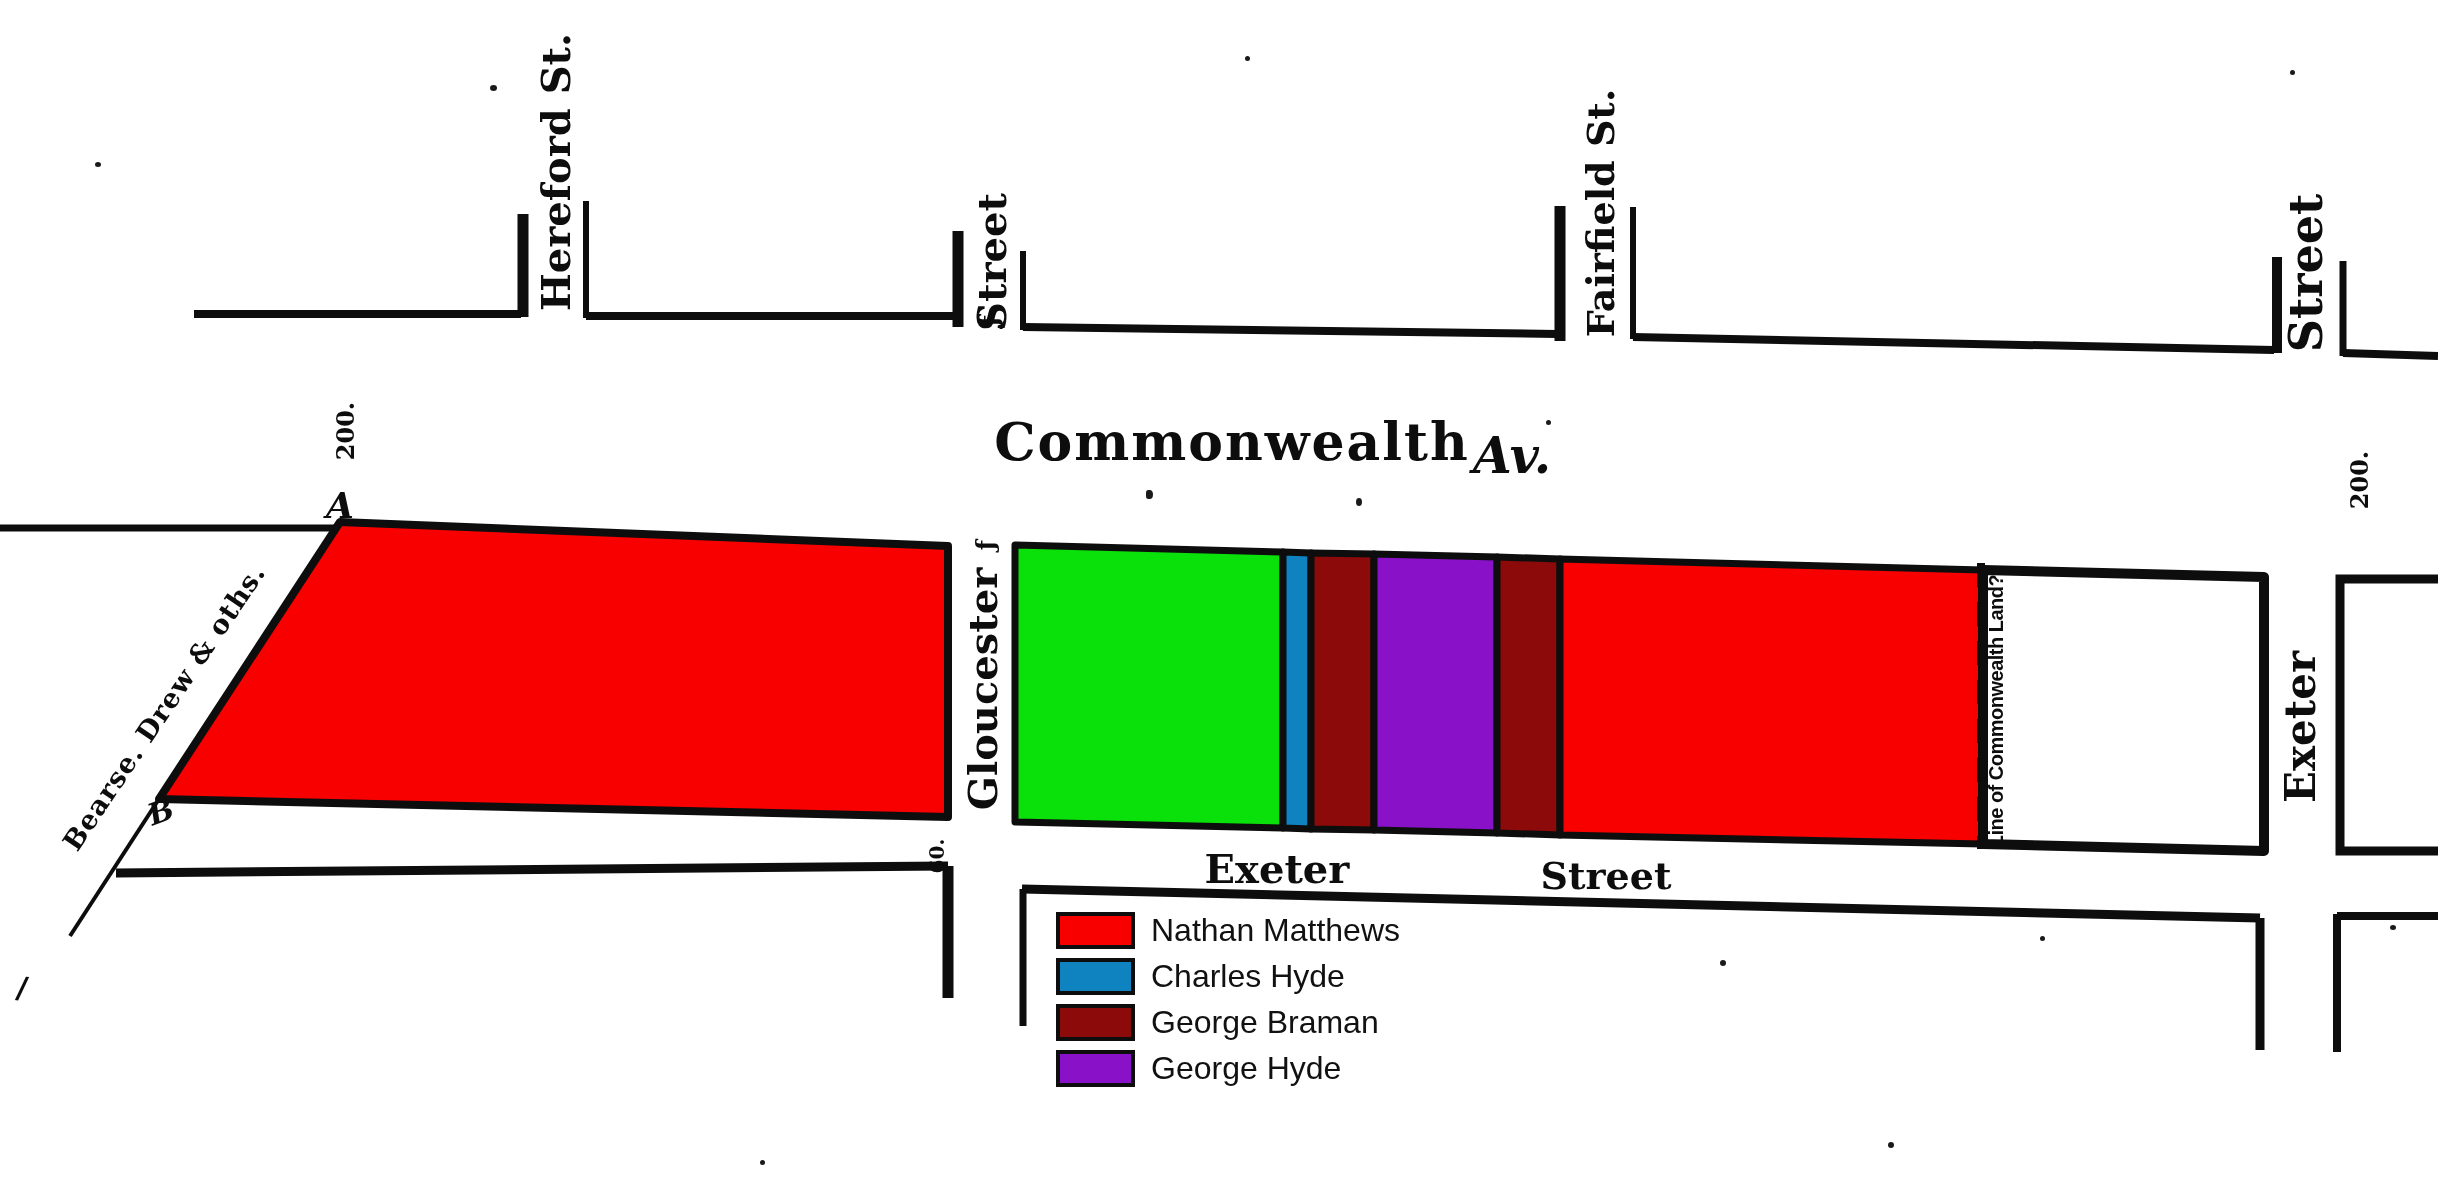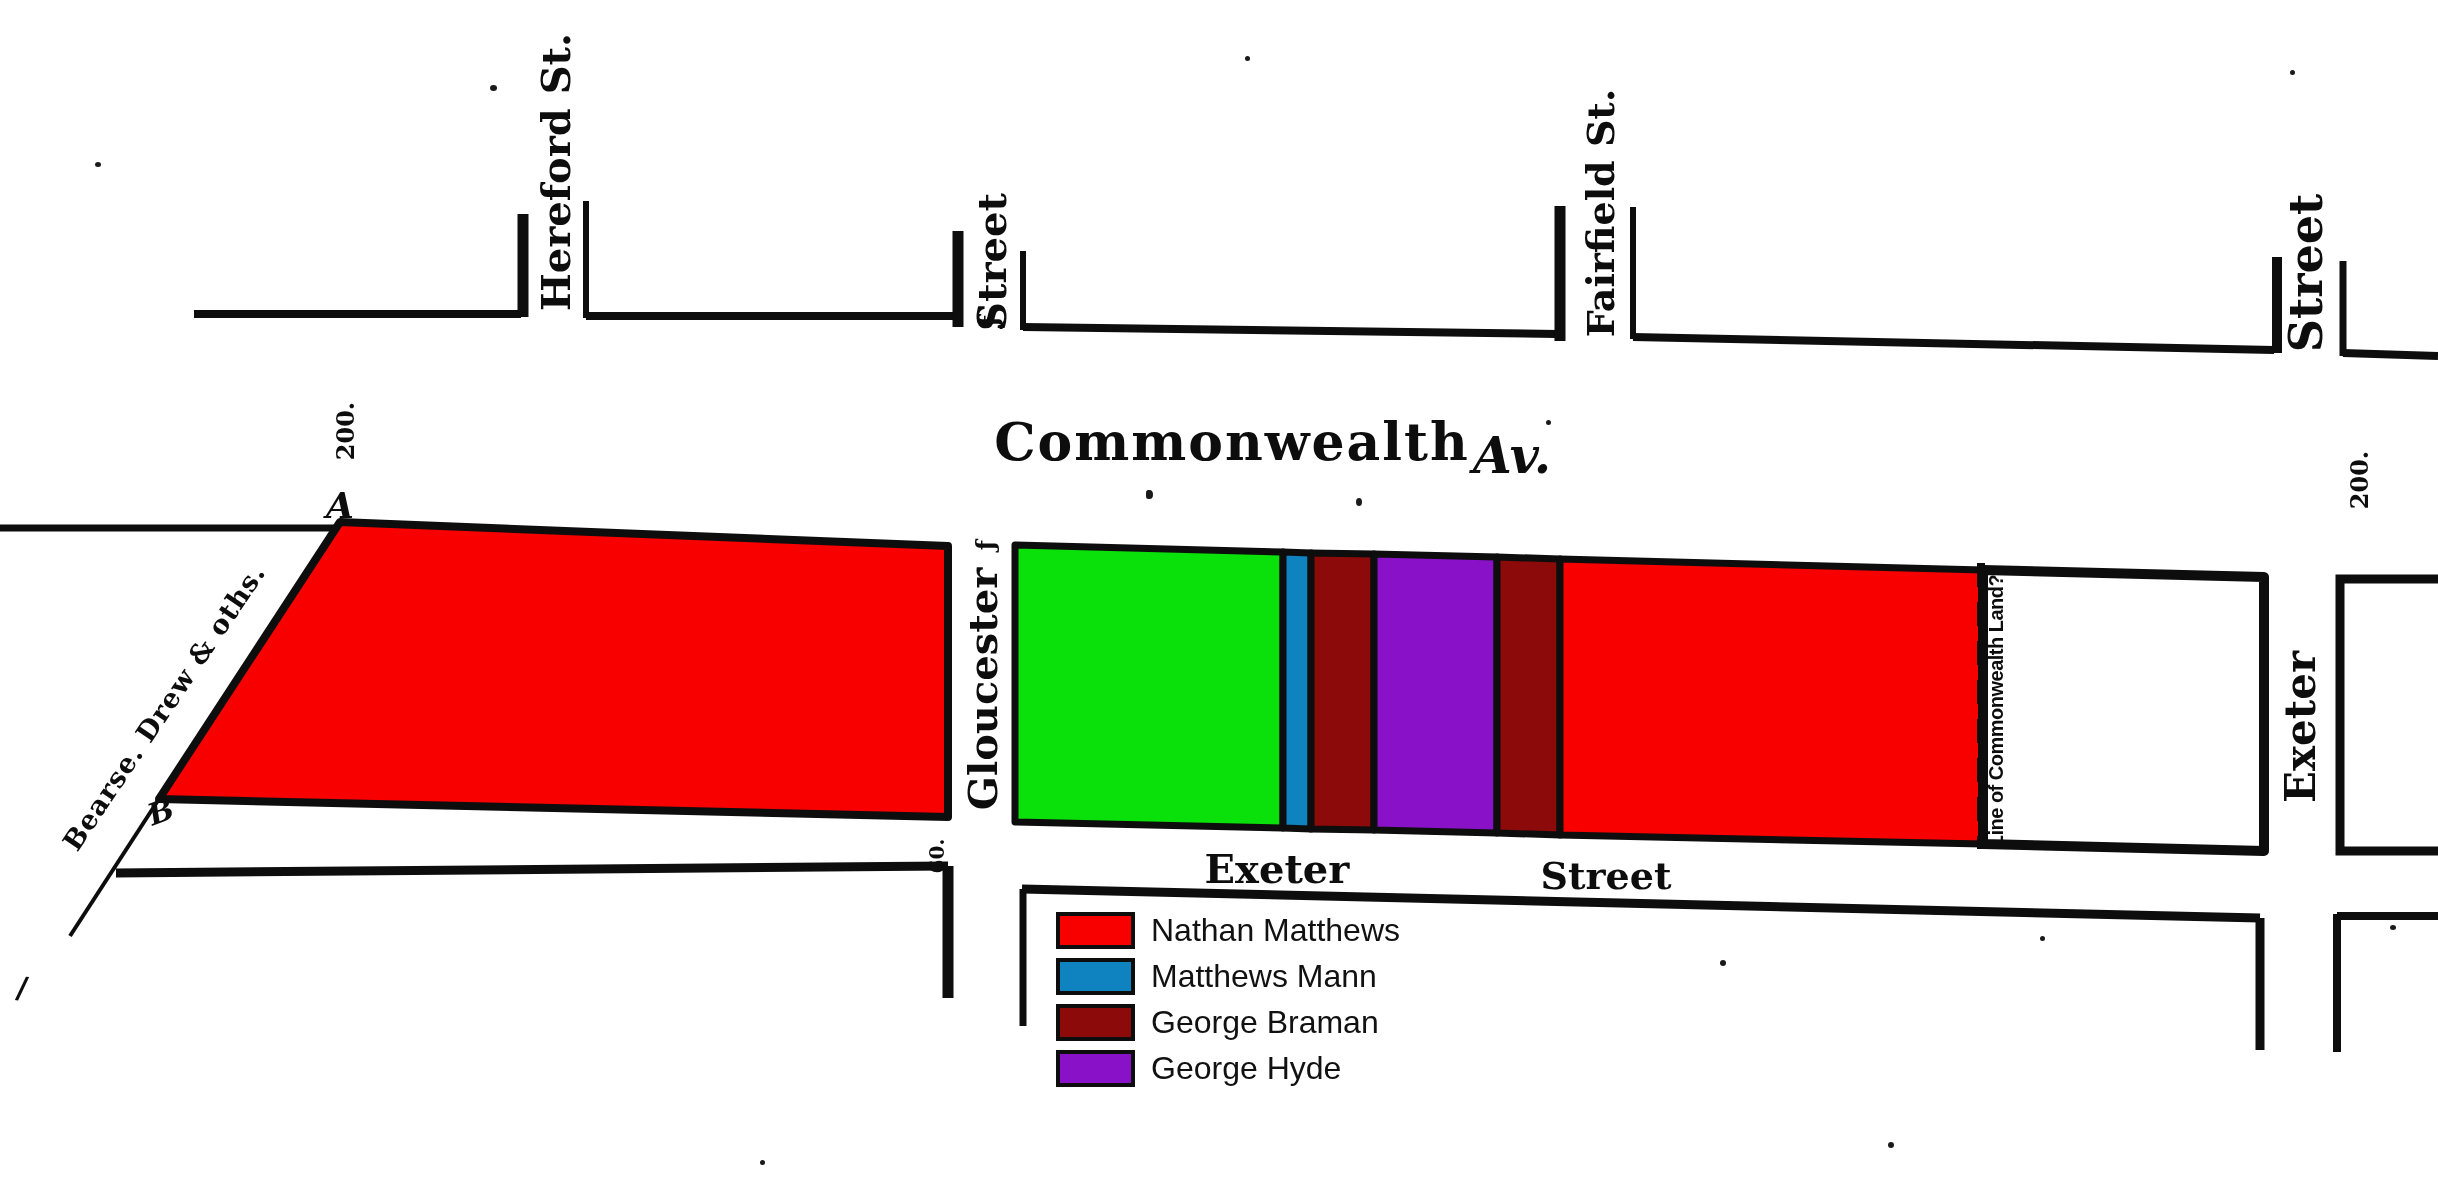--- a/index.html
+++ b/index.html
@@ -101,21 +101,21 @@
   <div class="lbl vert serif" style="left:937px;top:856px;font-size:20px;">60.</div>
   <div class="lbl serif" style="left:22px;top:988px;font-size:30px;transform:translate(-50%,-50%) rotate(8deg);">/</div>
 
   <div class="legend">
     <div class="legend-row">
       <span class="legend-swatch" style="background-color: rgb(248, 0, 0);"></span>
       <span class="legend-label">Nathan Matthews</span>
     </div>
     <div class="legend-row">
       <span class="legend-swatch" style="background-color: rgb(15, 130, 192);"></span>
-      <span class="legend-label">Matthews Mann</span>
+      <span class="legend-label">Charles Hyde</span>
     </div>
     <div class="legend-row">
       <span class="legend-swatch" style="background-color: rgb(140, 10, 10);"></span>
       <span class="legend-label">George Braman</span>
     </div>
     <div class="legend-row">
       <span class="legend-swatch" style="background-color: rgb(137, 18, 201);"></span>
       <span class="legend-label">George Hyde</span>
     </div>
   </div>

